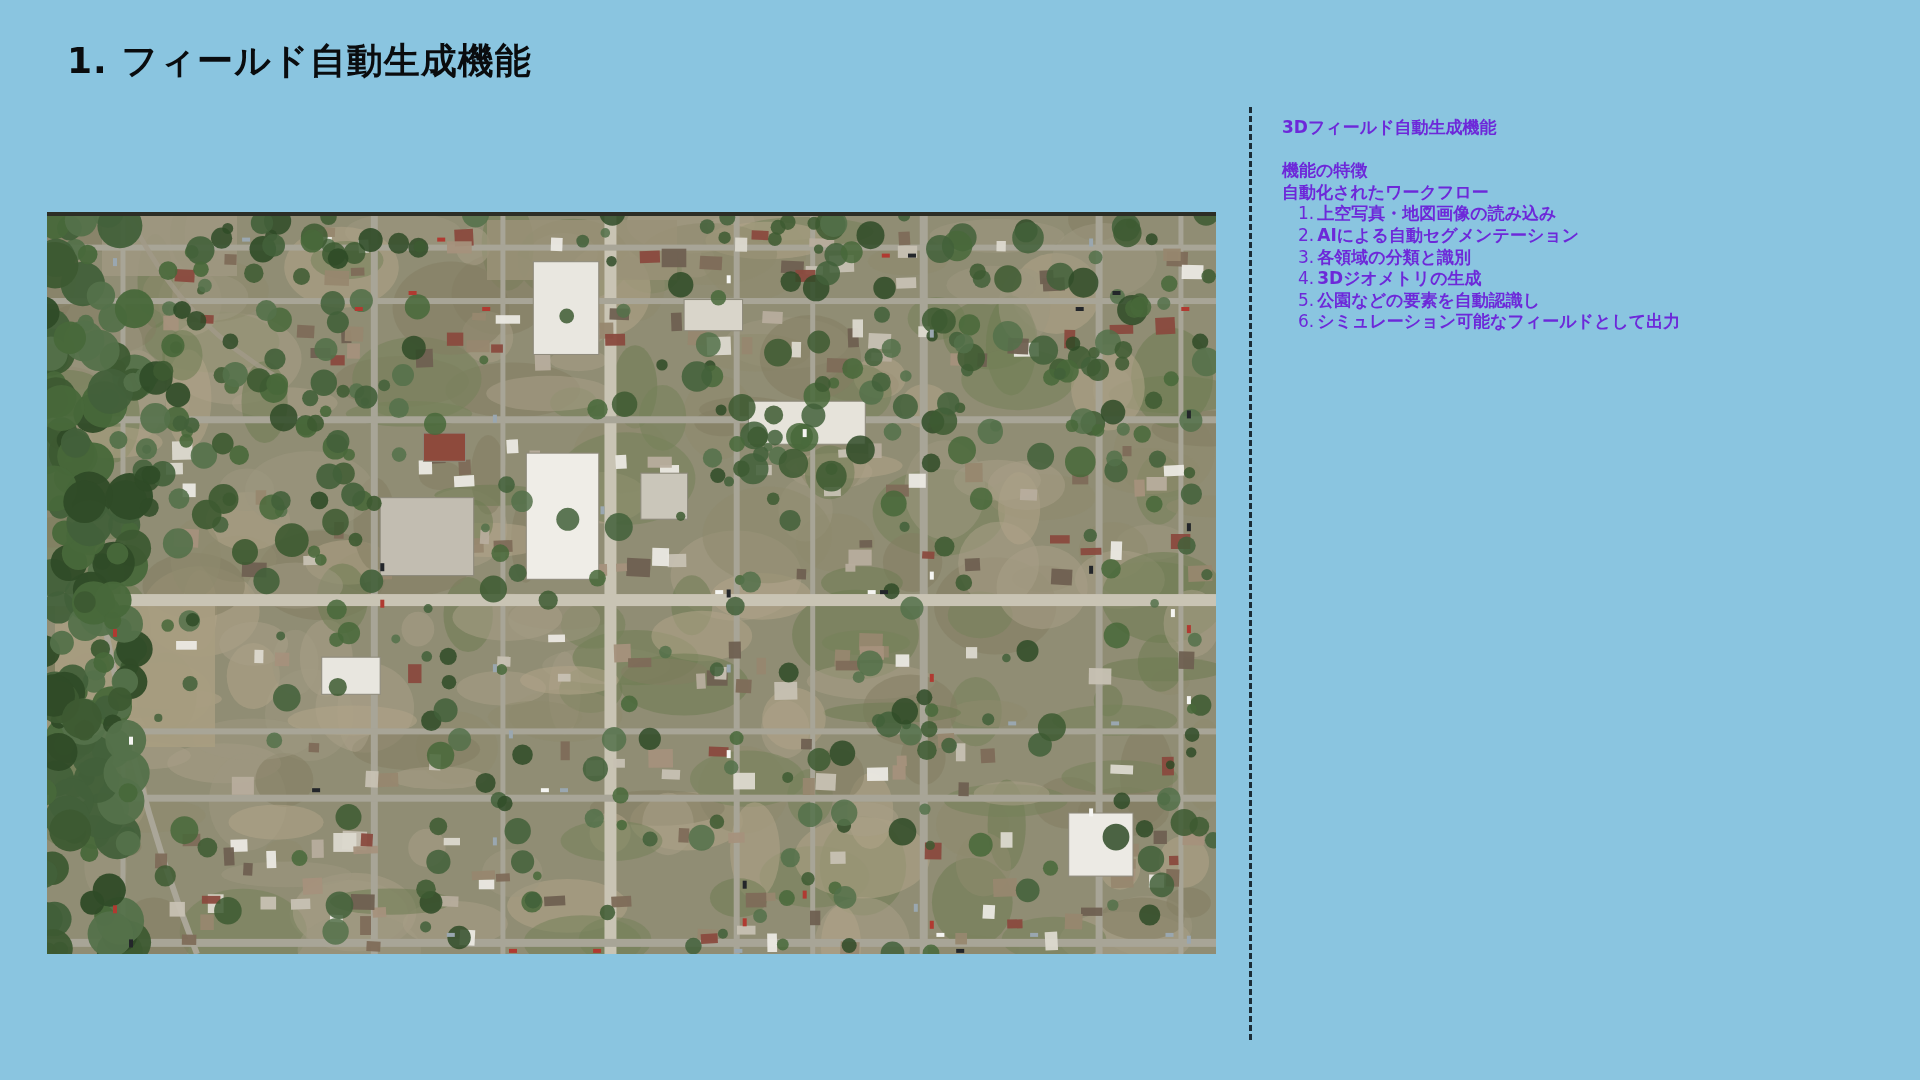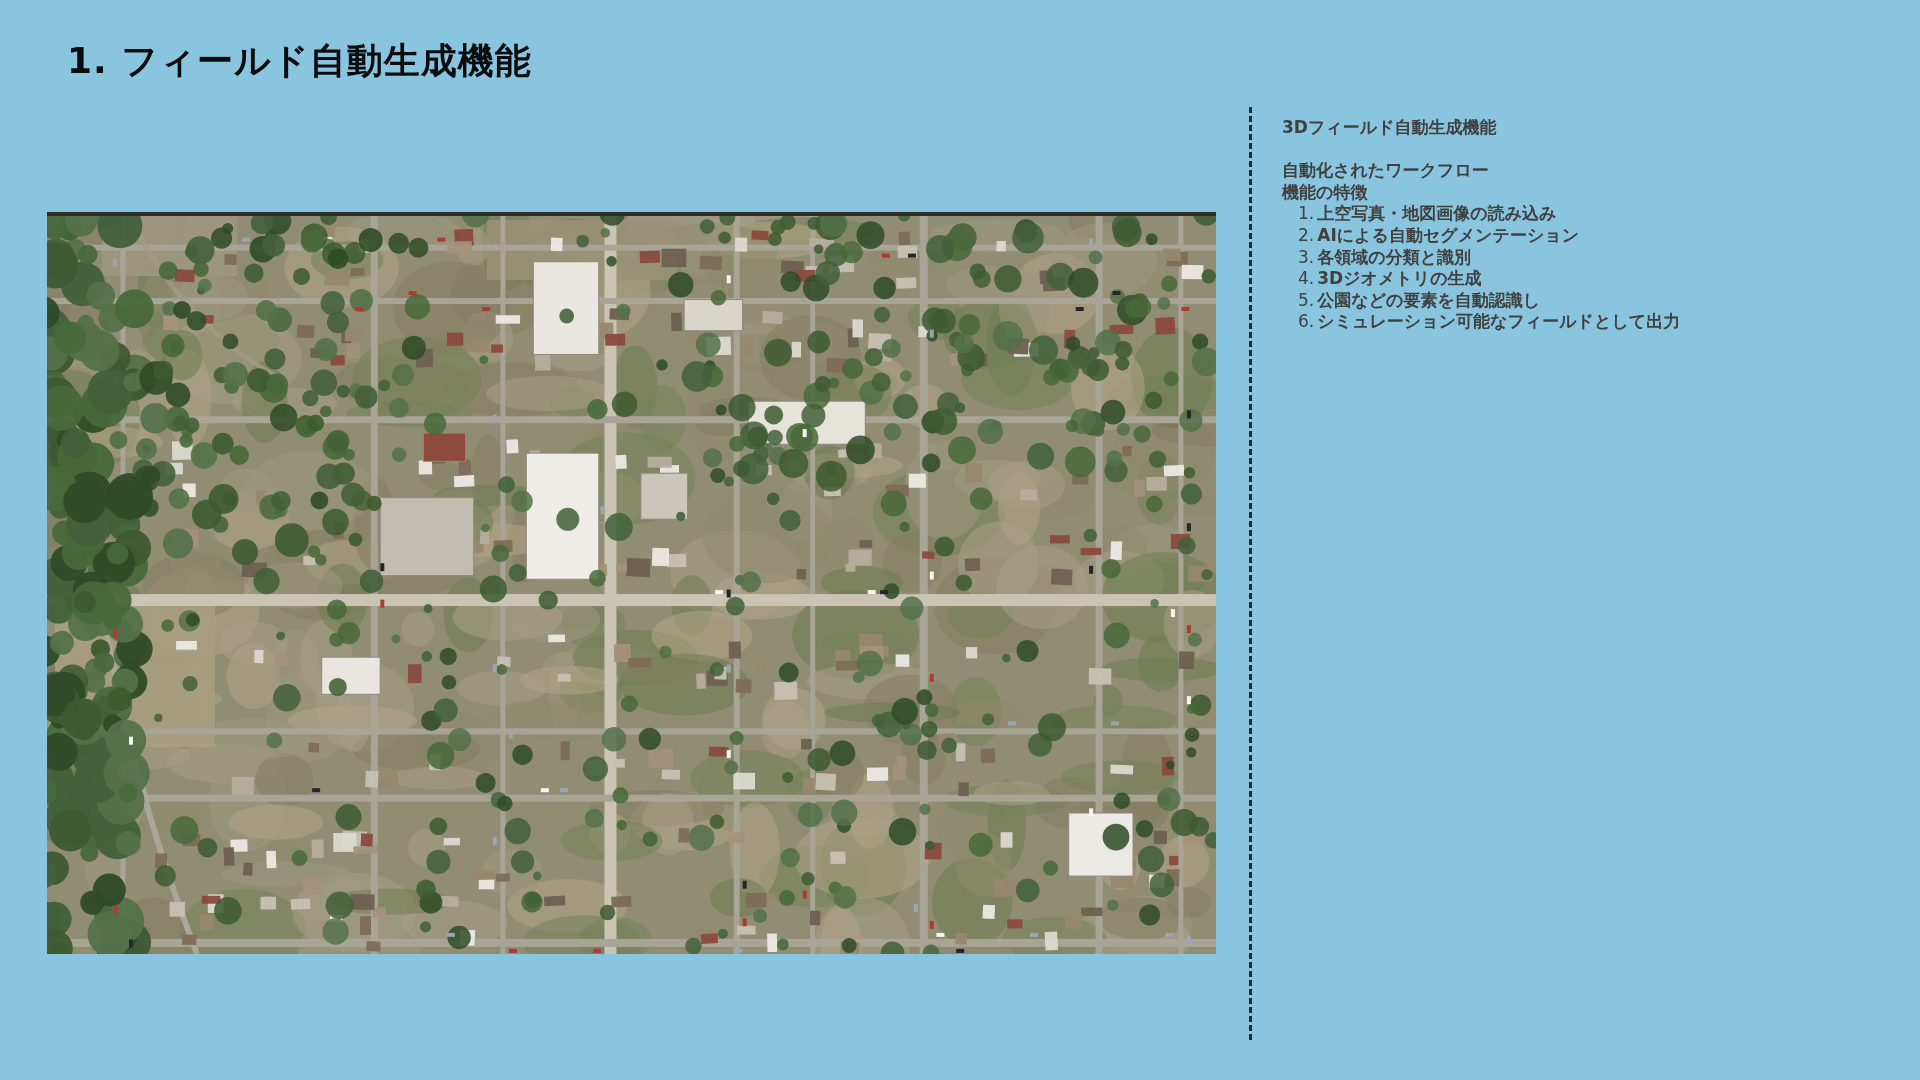--- a/index.html
+++ b/index.html
@@ -18,21 +18,21 @@
     position:absolute;left:47px;top:212px;width:1169px;height:742px;margin:0;
     background:#8f8c72;overflow:hidden;
   }
   .photo svg{display:block;width:100%;height:100%;}
   .divider{
     position:absolute;left:1249px;top:107px;height:933px;width:0;
     border-left:3px dashed #1b2d37;
   }
   .panel{
     position:absolute;left:1282px;top:117px;width:630px;
-    font-size:17px;line-height:21.6px;font-weight:700;color:#404040;
+    font-size:17px;line-height:21.6px;font-weight:700;color:#6d28d9;
   }
   .panel .line{min-height:21.6px;}
   .spacer{height:21.6px;}
   .steps{padding-left:16px;}
   .step{display:flex;align-items:baseline;}
   .step .num{font-weight:400;margin-right:3px;white-space:nowrap;}
 </style>
 </head>
 <body>
 
@@ -1185,22 +1185,22 @@
         <rect x="687.4" y="736.9" width="8" height="4" fill="#9aa7b0"></rect>
         <rect x="0" y="0" width="1169" height="4" fill="#2c2e26"></rect>
       </svg>
   </figure>
 
   <div class="divider"></div>
 
   <section class="panel">
     <div class="line">3Dフィールド自動生成機能</div>
     <div class="spacer"></div>
+    <div class="line">機能の特徴</div>
     <div class="line">自動化されたワークフロー</div>
-    <div class="line">機能の特徴</div>
     <div class="steps">
       <div class="step">
         <span class="num">1.</span>
         <span class="lbl">上空写真・地図画像の読み込み</span>
       </div>
       <div class="step">
         <span class="num">2.</span>
         <span class="lbl">AIによる自動セグメンテーション</span>
       </div>
       <div class="step">

